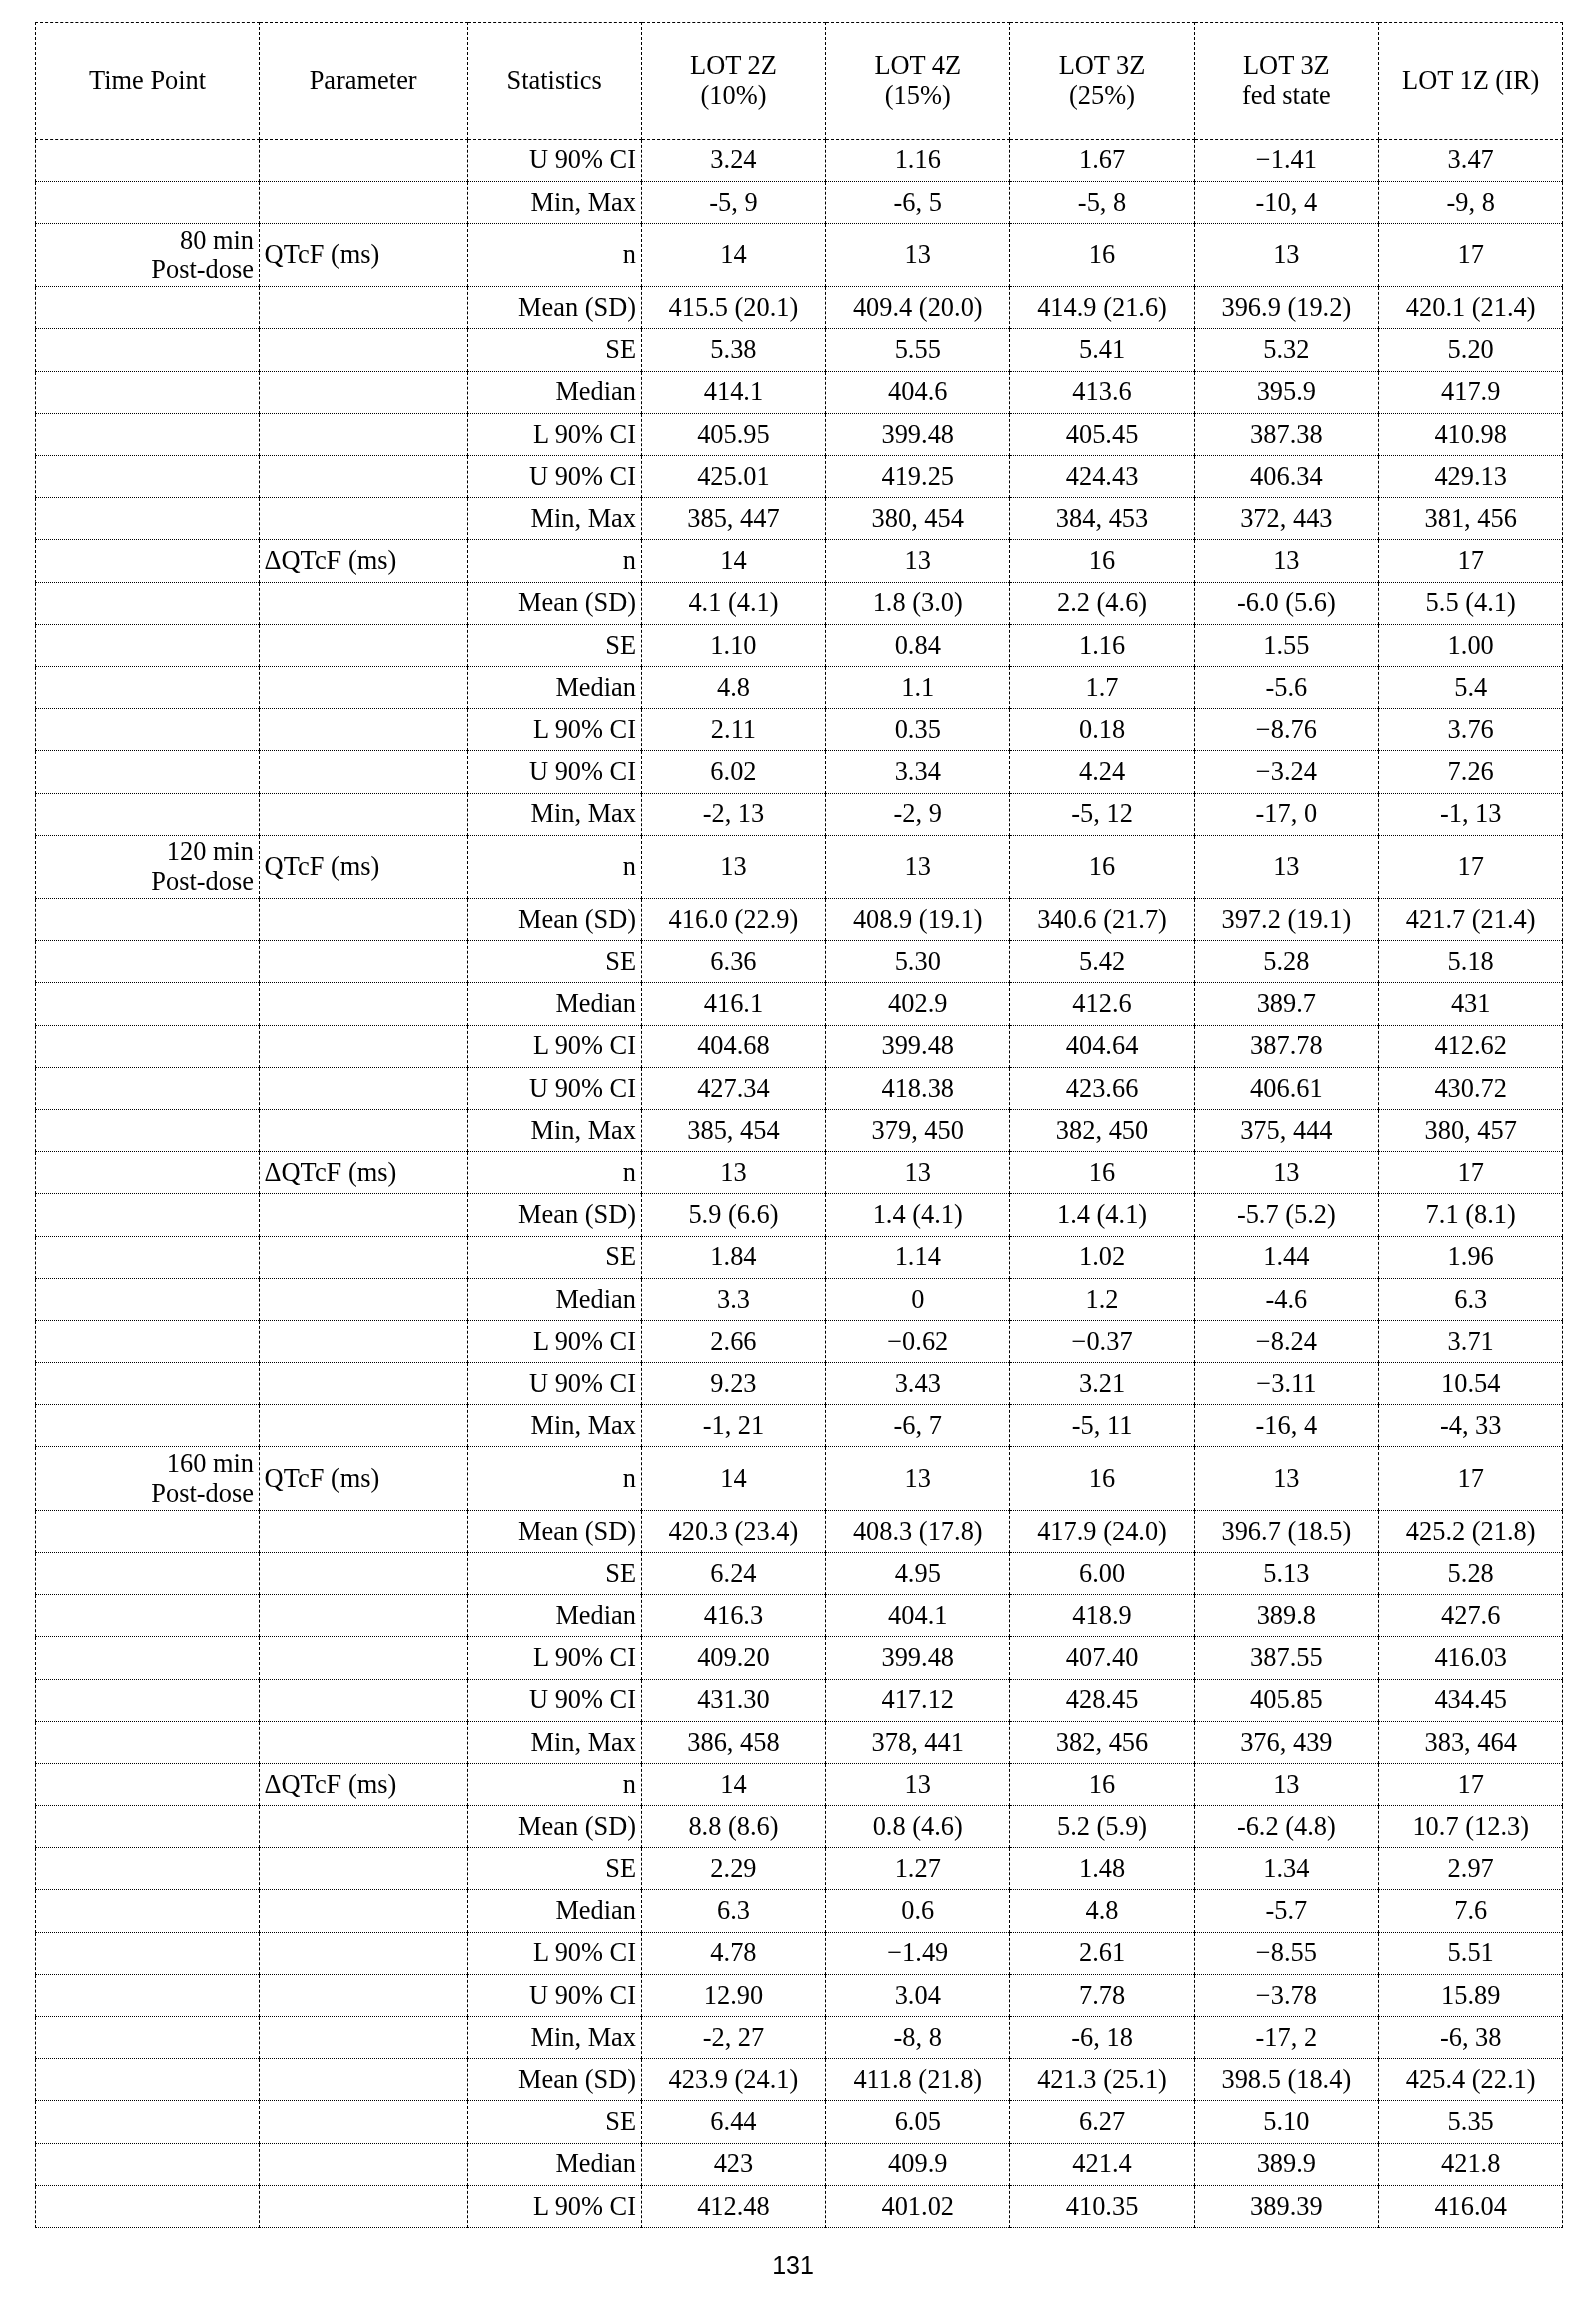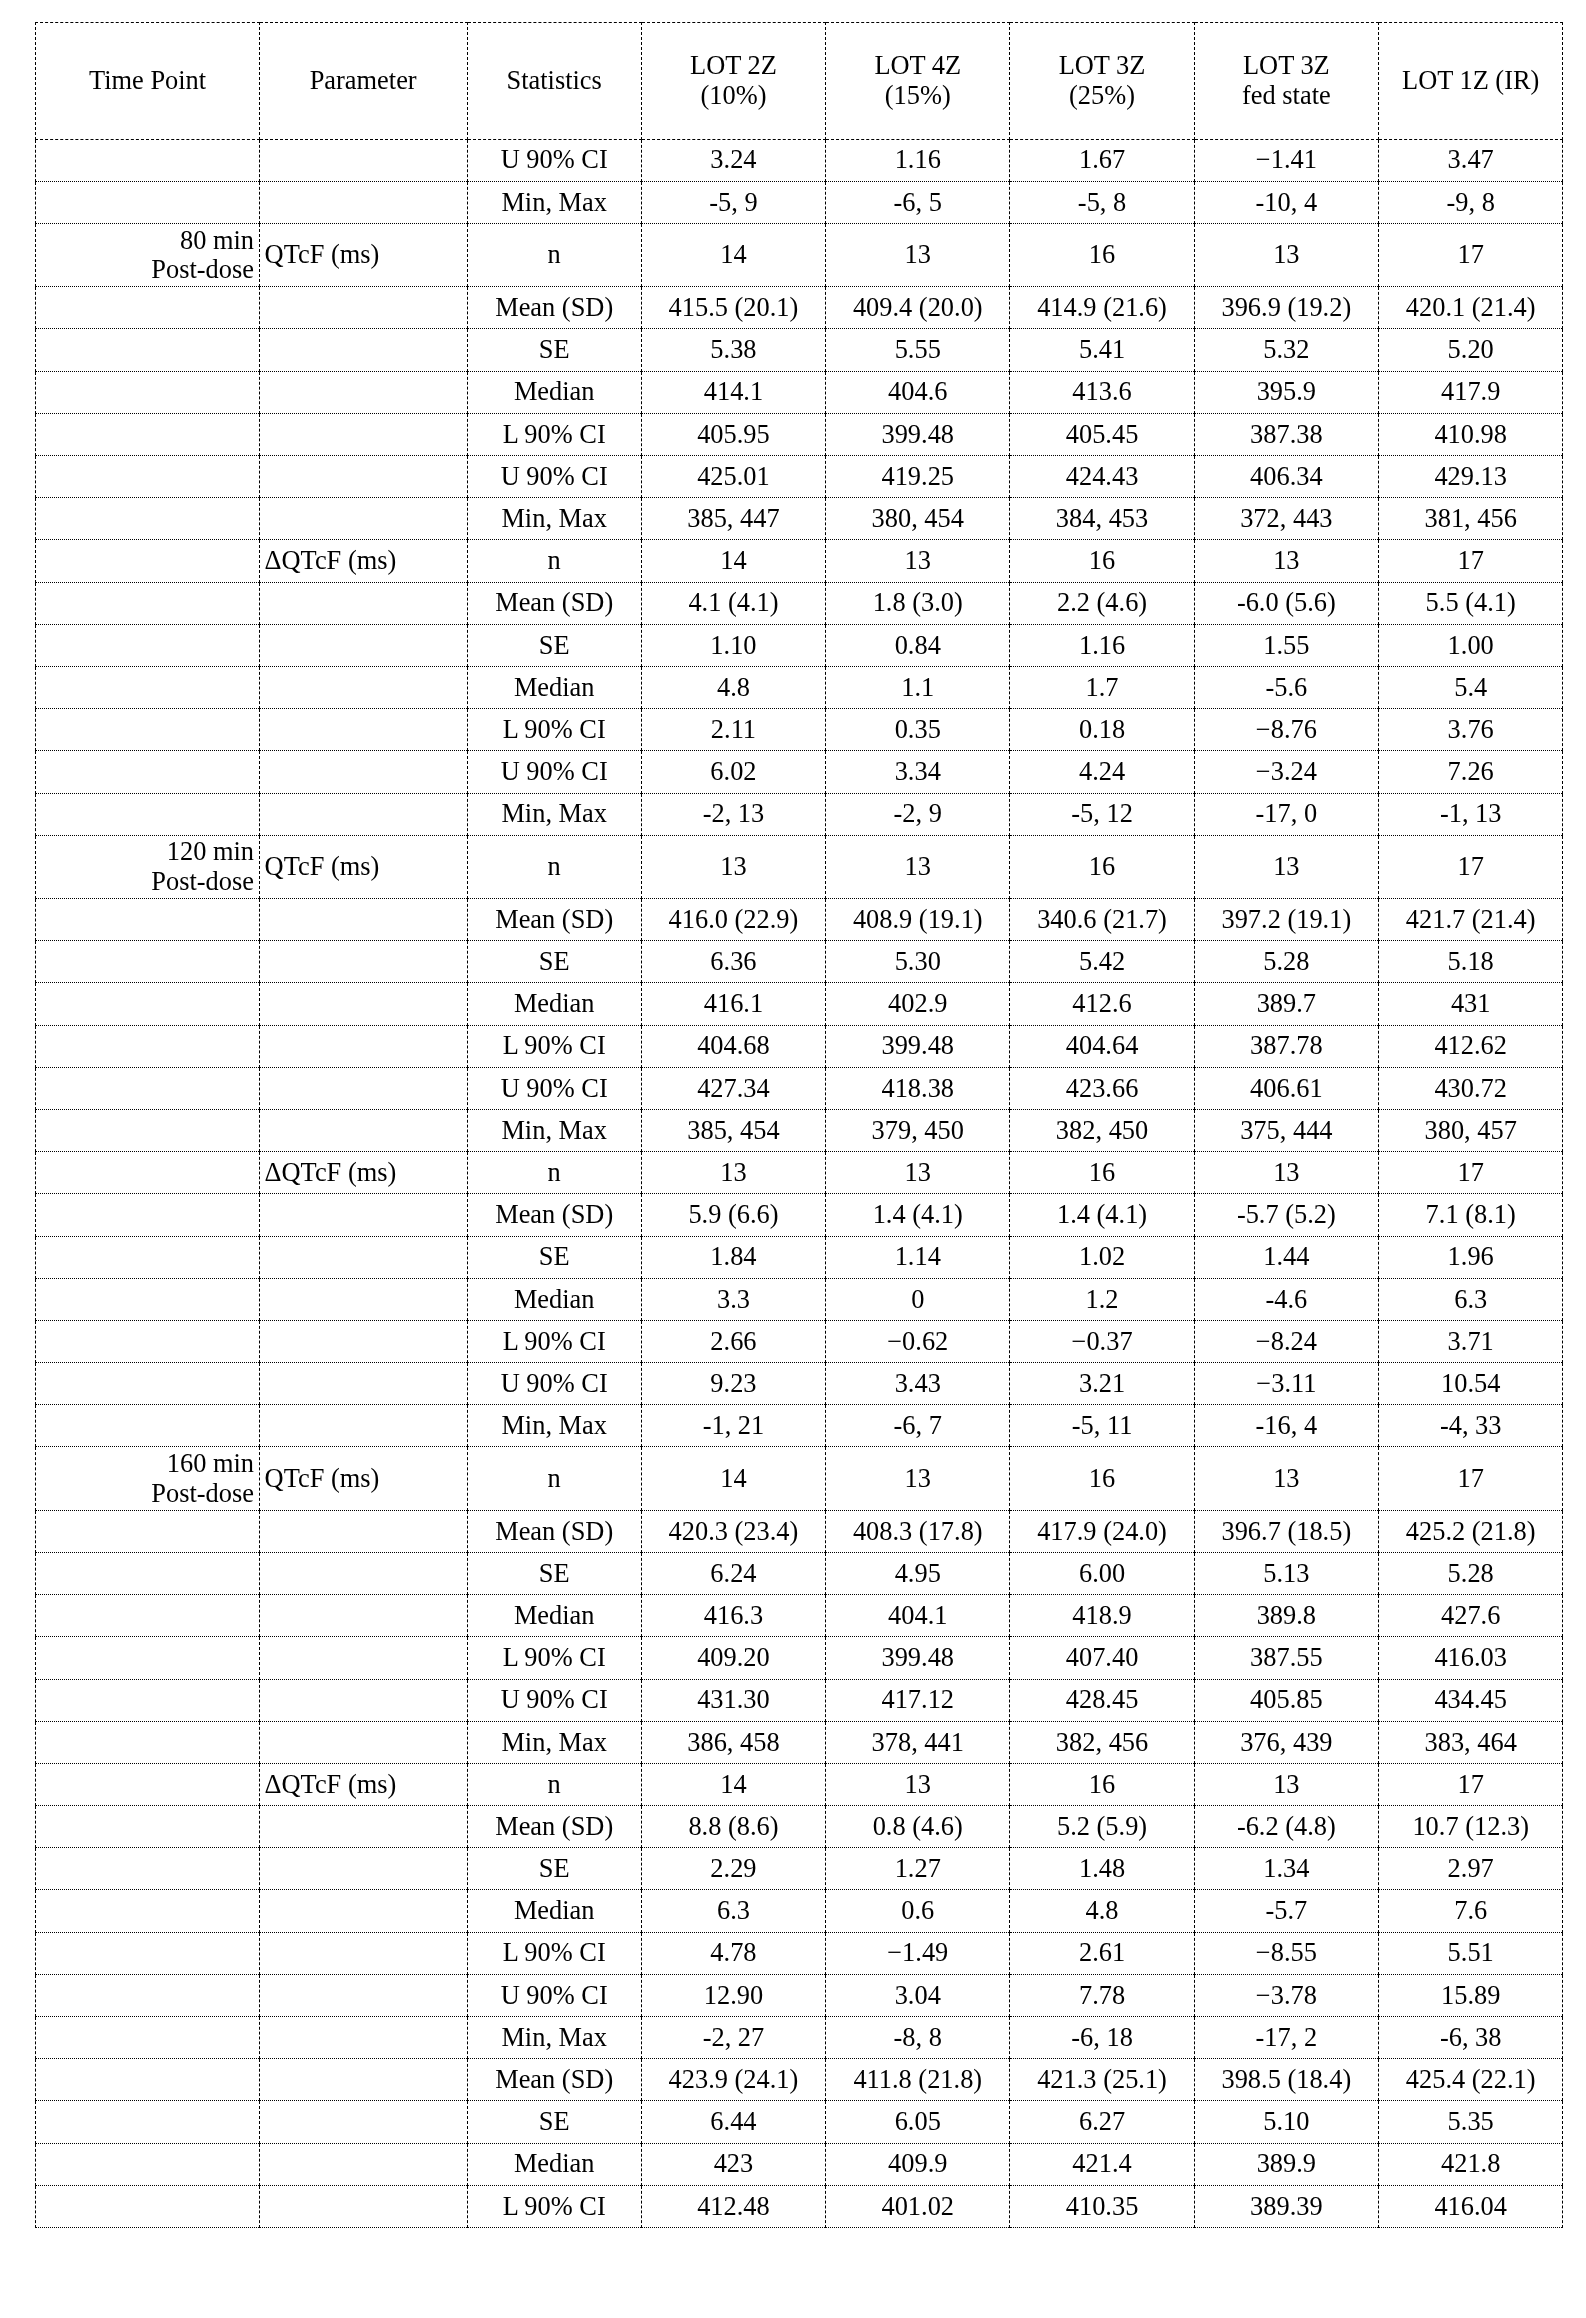--- a/index.html
+++ b/index.html
@@ -52,21 +52,21 @@
   th.hdr .l1 { display:block; }
   th.hdr .l2 { display:block; }
   td.num {
     text-align: center;
     white-space: nowrap;
     font-size: 26.4px;
     padding-left: 1.6px;
     padding-right: 1.6px;
   }
   td.stat {
-    text-align: center;
+    text-align: right;
     white-space: nowrap;
     padding-left: 5.6px;
     margin-top: 12px;
   }
   td.tp {
     text-align: right;
     vertical-align: top;
     padding-left: 5.6px;
     padding-top: 3.2px;
     line-height: 1.18;
@@ -627,14 +627,15 @@
           <td class="stat">L 90% CI</td>
           <td class="num">412.48</td>
           <td class="num">401.02</td>
           <td class="num">410.35</td>
           <td class="num">389.39</td>
           <td class="num">416.04</td>
         </tr>
       </tbody>
   </table>
 
+  <div class="pagenum">131</div>
 </div>
 
 
 </body></html>

